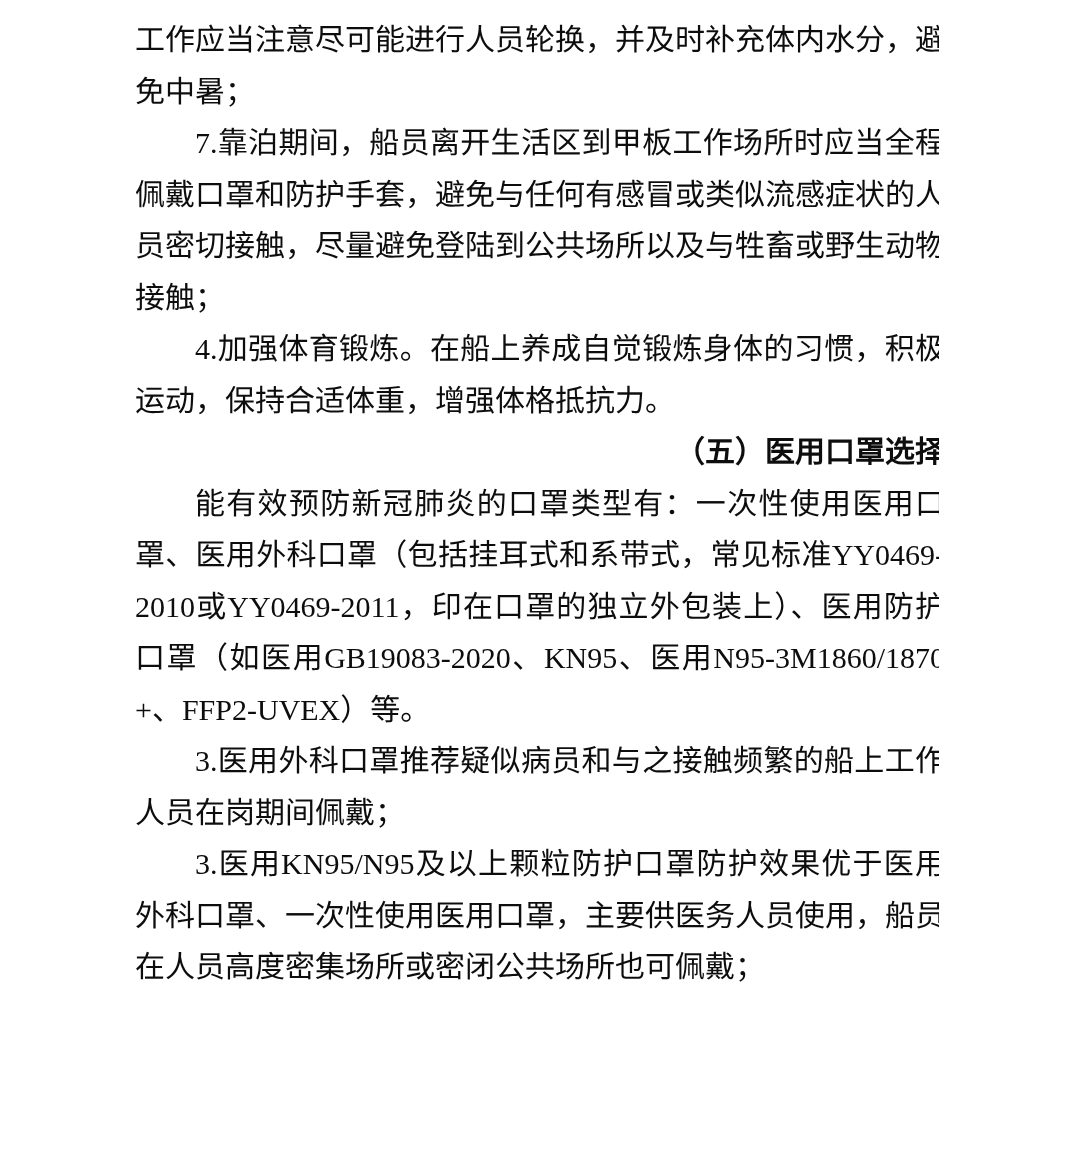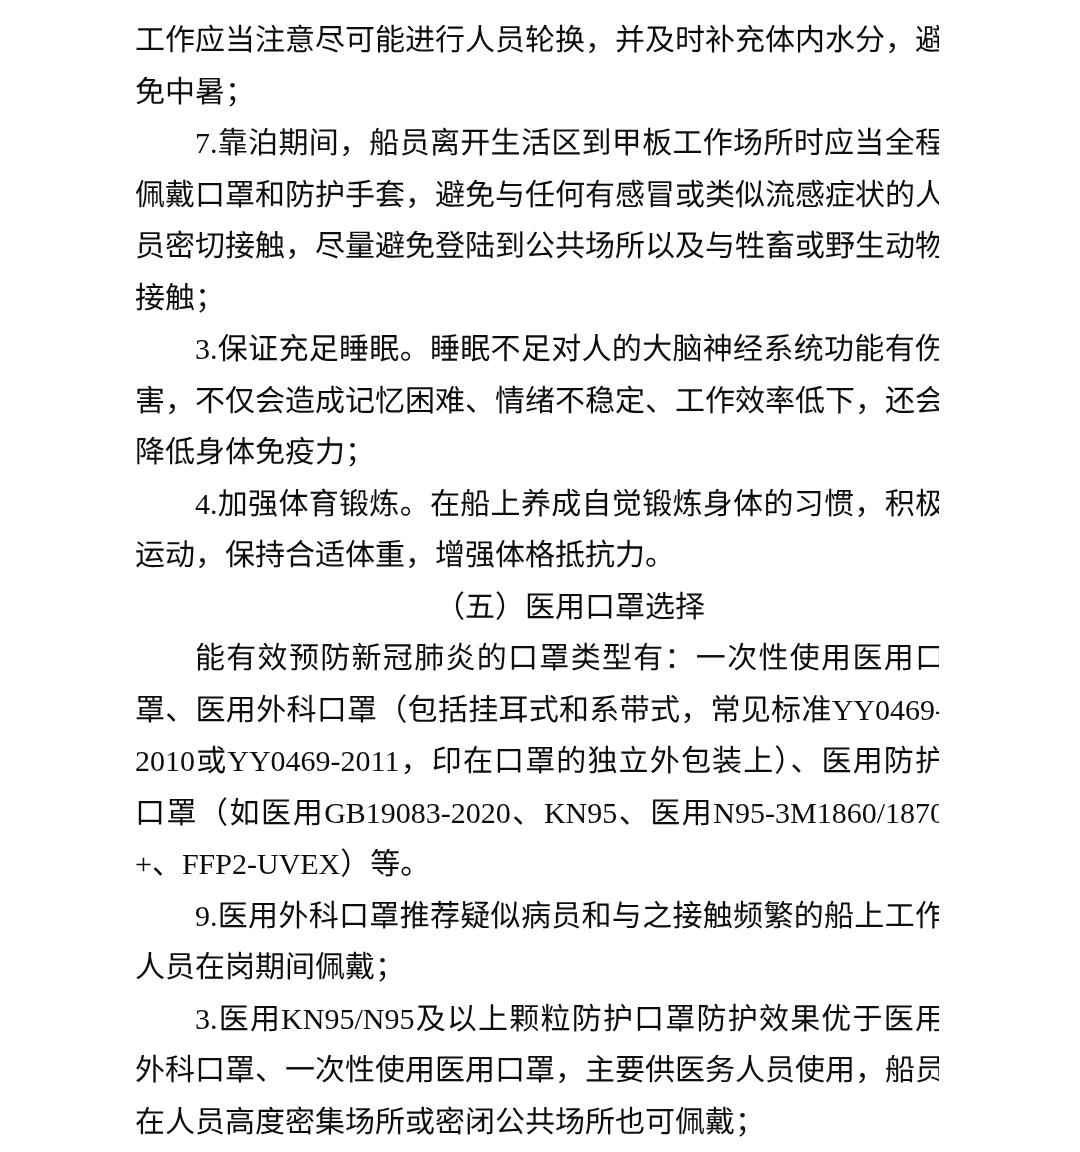--- a/index.html
+++ b/index.html
@@ -29,32 +29,32 @@
   }
   .para {
     margin: 0;
     padding: 0;
     text-indent: 2em;
   }
   .para.no-indent {
     text-indent: 0;
   }
   .para.heading {
-    text-align: center;
+    text-align: right;
     word-break: keep-all;
+    font-weight: bold;
   }
   
 </style>
 </head>
 <body>
 
 <div class="page">
   <div class="content">
     <p class="para no-indent">工作应当注意尽可能进行人员轮换，并及时补充体内水分，避免中暑；</p>
     <p class="para">7.靠泊期间，船员离开生活区到甲板工作场所时应当全程佩戴口罩和防护手套，避免与任何有感冒或类似流感症状的人员密切接触，尽量避免登陆到公共场所以及与牲畜或野生动物接触；</p>
-    <p class="para">3.保证充足睡眠。睡眠不足对人的大脑神经系统功能有伤害，不仅会造成记忆困难、情绪不稳定、工作效率低下，还会降低身体免疫力；</p>
     <p class="para">4.加强体育锻炼。在船上养成自觉锻炼身体的习惯，积极运动，保持合适体重，增强体格抵抗力。</p>
     <p class="para heading">（五）医用口罩选择</p>
     <p class="para">能有效预防新冠肺炎的口罩类型有：一次性使用医用口罩、医用外科口罩（包括挂耳式和系带式，常见标准YY0469-2010或YY0469-2011，印在口罩的独立外包装上）、医用防护口罩（如医用GB19083-2020、KN95、医用N95-3M1860/1870+、FFP2-UVEX）等。</p>
-    <p class="para">9.医用外科口罩推荐疑似病员和与之接触频繁的船上工作人员在岗期间佩戴；</p>
+    <p class="para">3.医用外科口罩推荐疑似病员和与之接触频繁的船上工作人员在岗期间佩戴；</p>
     <p class="para">3.医用KN95/N95及以上颗粒防护口罩防护效果优于医用外科口罩、一次性使用医用口罩，主要供医务人员使用，船员在人员高度密集场所或密闭公共场所也可佩戴；</p>
   </div>
 </div>
 
 </body></html>

